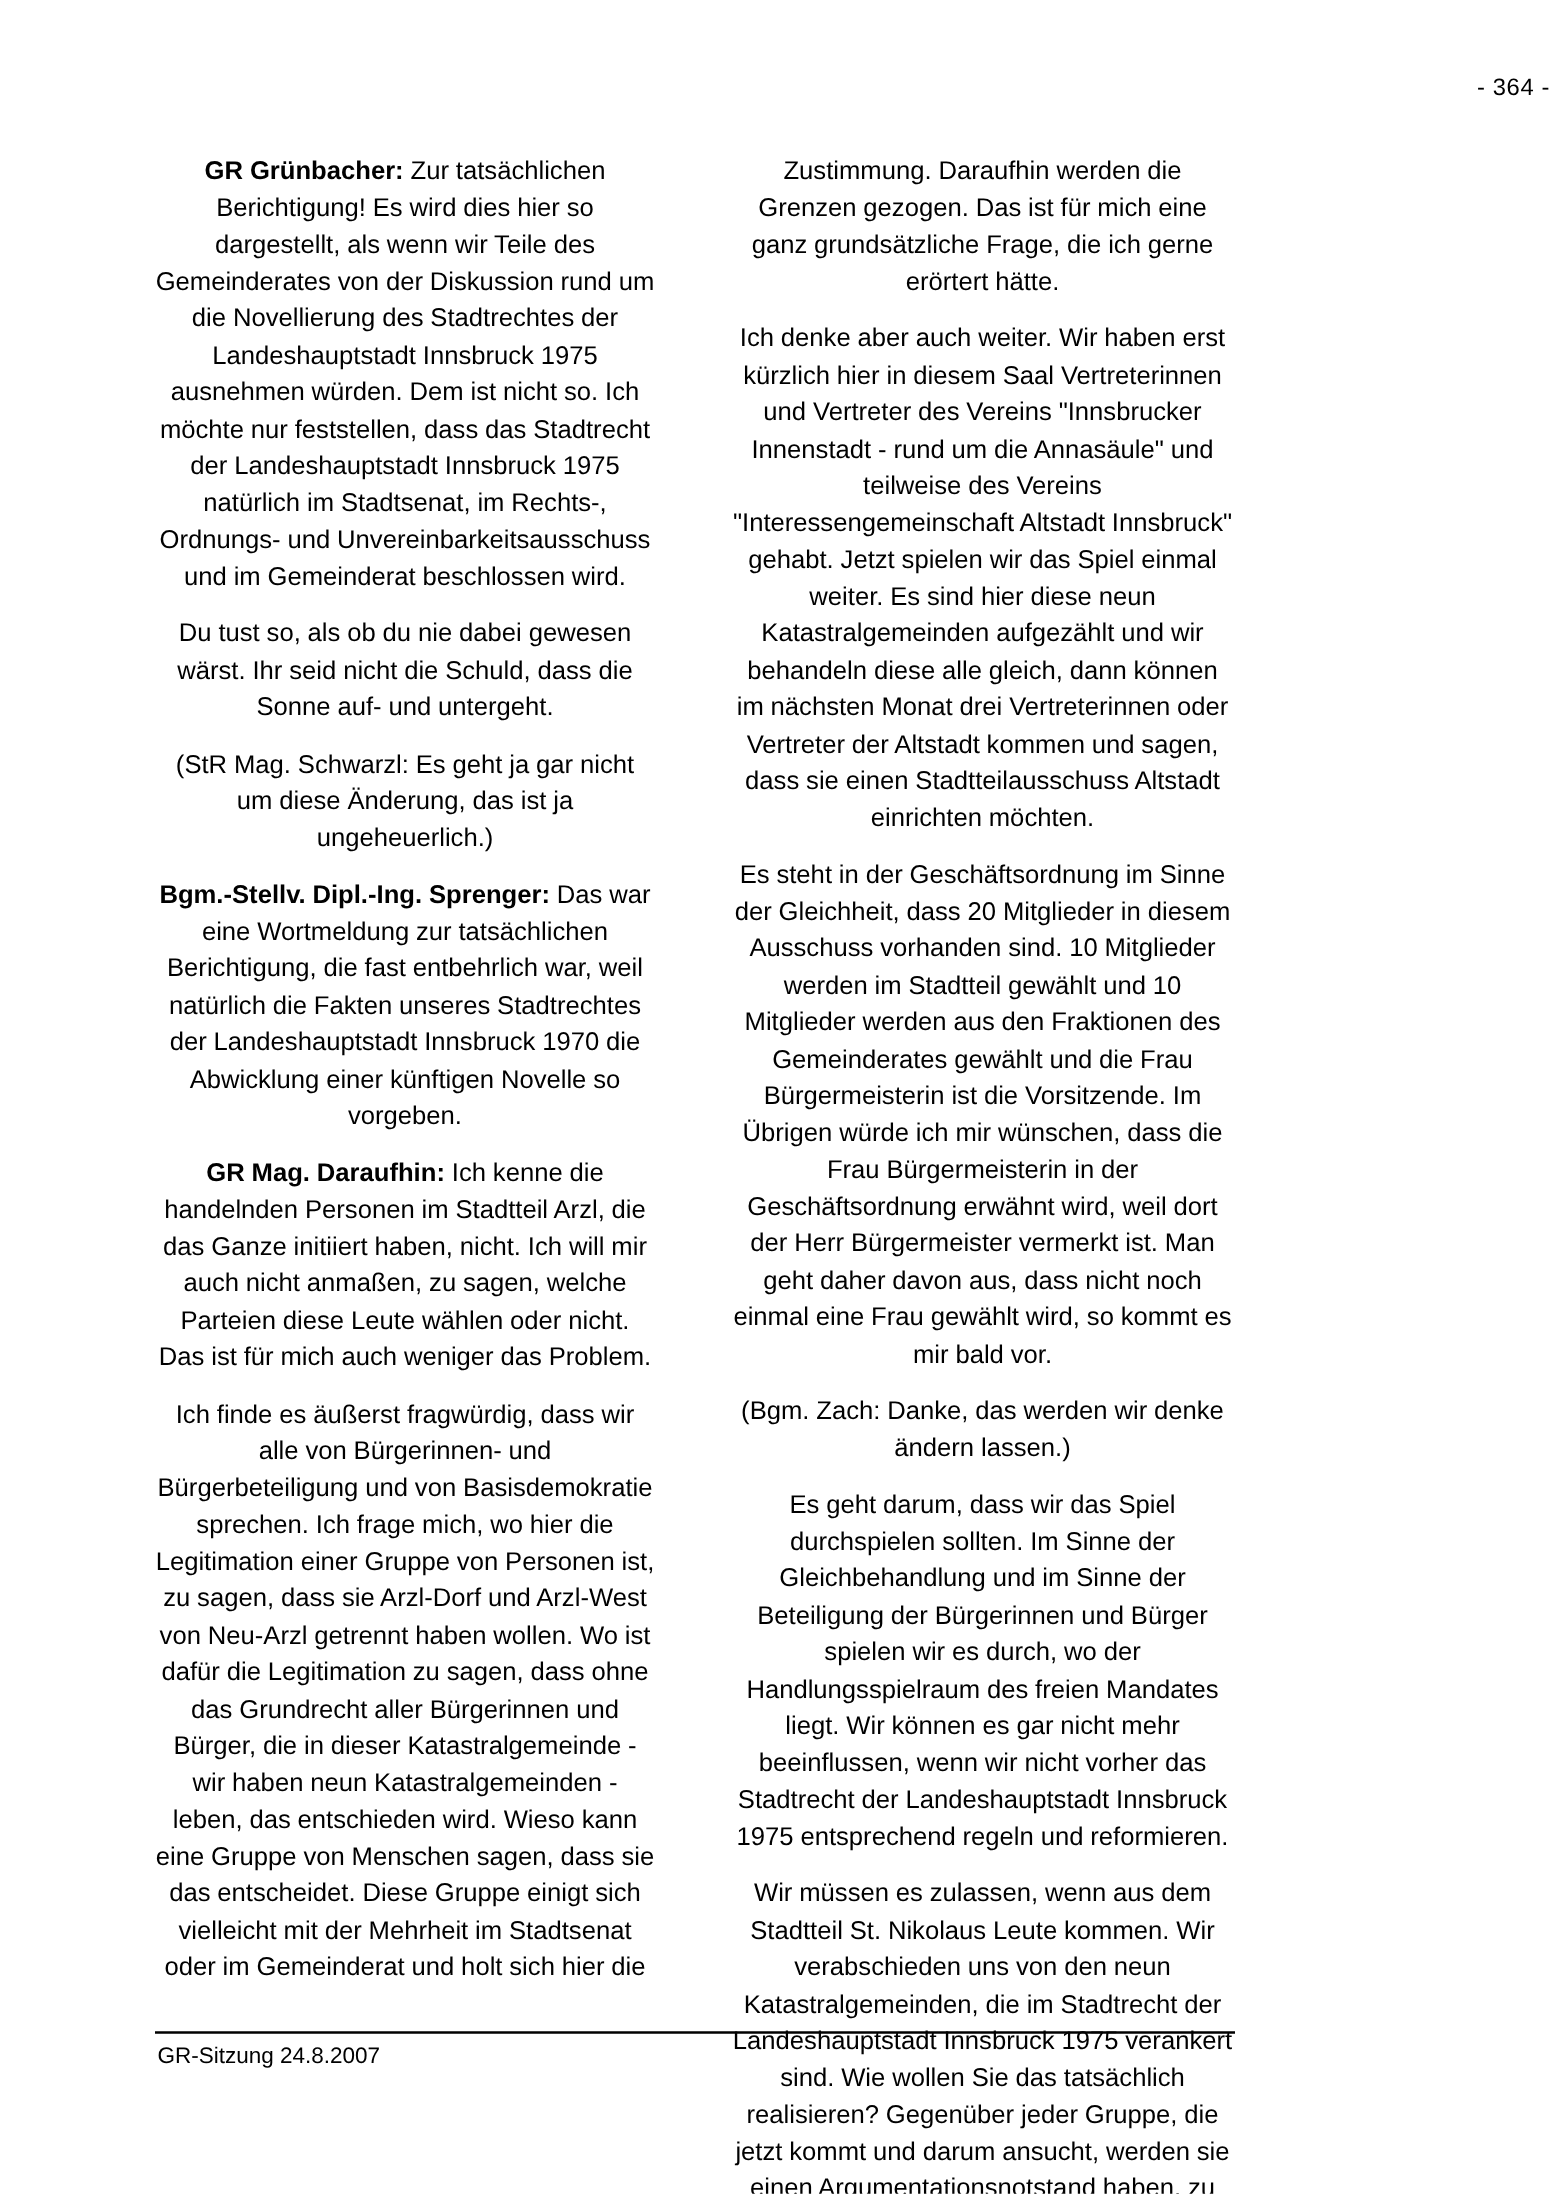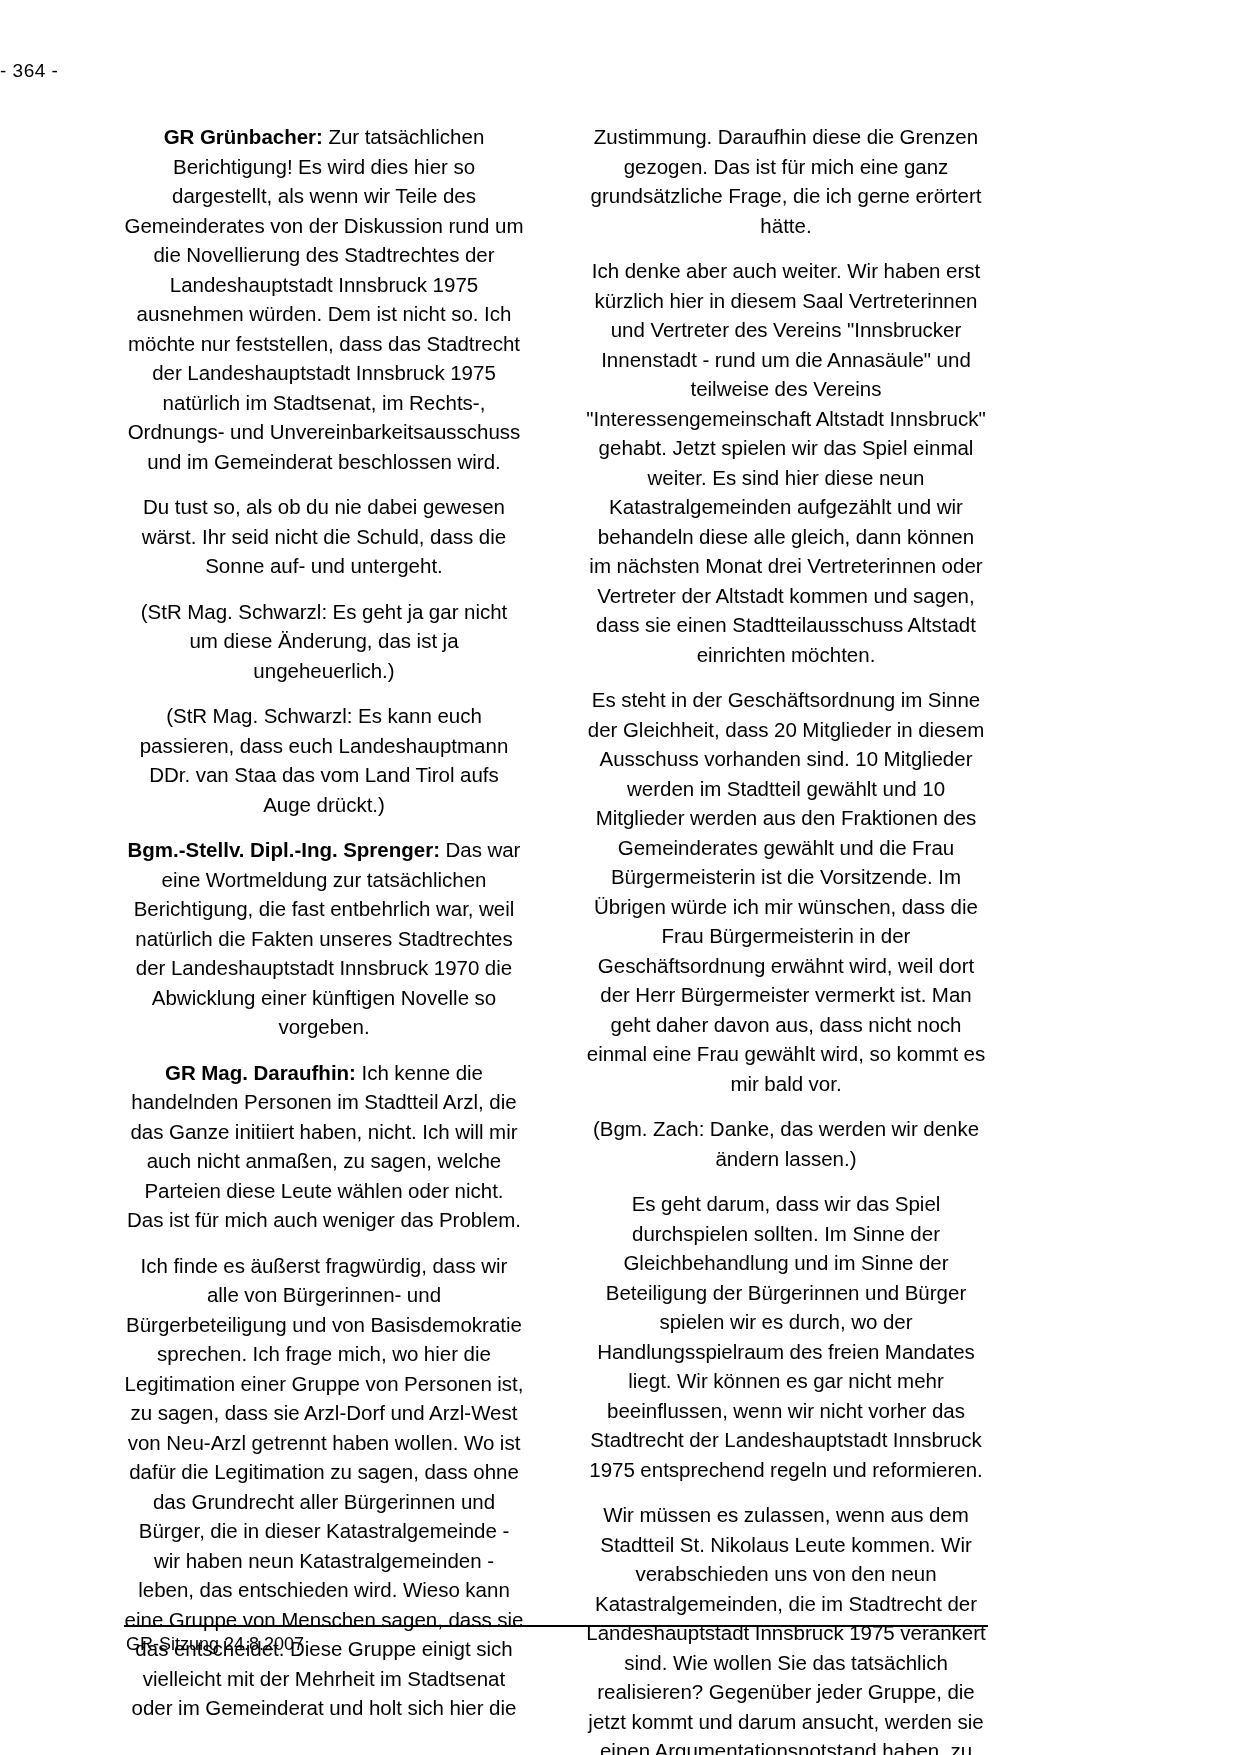--- a/index.html
+++ b/index.html
@@ -21,21 +21,21 @@
     left: 0;
     width: 1240px;
     height: 1755px;
     box-sizing: border-box;
   }
   .page-number {
     position: absolute;
     top: 60px;
     left: 0;
     width: 1240px;
-    text-align: left;
+    text-align: right;
     font-size: 19px;
     letter-spacing: 0.5px;
   }
   .columns {
     position: absolute;
     top: 122px;
     left: 124px;
     width: 864px;
     display: flex;
     gap: 62px;
@@ -77,28 +77,27 @@
 <div class="page">
 
   <div class="page-number">- 364 -</div>
 
   <div class="columns">
 
     <div class="col">
       <p><span class="speaker">GR Grünbacher:</span><span> Zur tatsächlichen Berichtigung! Es wird dies hier so dargestellt, als wenn wir Teile des Gemeinderates von der Diskussion rund um die Novellierung des Stadtrechtes der Landeshauptstadt Innsbruck 1975 ausnehmen würden. Dem ist nicht so. Ich möchte nur feststellen, dass das Stadtrecht der Landeshauptstadt Innsbruck 1975 natürlich im Stadtsenat, im Rechts-, Ordnungs- und Unvereinbarkeitsausschuss und im Gemeinderat beschlossen wird.</span></p>
       <p><span>Du tust so, als ob du nie dabei gewesen wärst. Ihr seid nicht die Schuld, dass die Sonne auf- und untergeht.</span></p>
       <p><span>(StR Mag. Schwarzl: Es geht ja gar nicht um diese Änderung, das ist ja ungeheuerlich.)</span></p>
-      <p><span>(StR Mag. Schwarzl: Es kann euch passieren, dass euch Landeshauptmann DDr. van Staa das vom Land Tirol aufs Auge drückt.)</span></p>
       <p><span class="speaker">Bgm.-Stellv. Dipl.-Ing. Sprenger:</span><span> Das war eine Wortmeldung zur tatsächlichen Berichtigung, die fast entbehrlich war, weil natürlich die Fakten unseres Stadtrechtes der Landeshauptstadt Innsbruck 1970 die Abwicklung einer künftigen Novelle so vorgeben.</span></p>
       <p><span class="speaker">GR Mag. Daraufhin:</span><span> Ich kenne die handelnden Personen im Stadtteil Arzl, die das Ganze initiiert haben, nicht. Ich will mir auch nicht anmaßen, zu sagen, welche Parteien diese Leute wählen oder nicht. Das ist für mich auch weniger das Problem.</span></p>
       <p><span>Ich finde es äußerst fragwürdig, dass wir alle von Bürgerinnen- und Bürgerbeteiligung und von Basisdemokratie sprechen. Ich frage mich, wo hier die Legitimation einer Gruppe von Personen ist, zu sagen, dass sie Arzl-Dorf und Arzl-West von Neu-Arzl getrennt haben wollen. Wo ist dafür die Legitimation zu sagen, dass ohne das Grundrecht aller Bürgerinnen und Bürger, die in dieser Katastralgemeinde - wir haben neun Katastralgemeinden - leben, das entschieden wird. Wieso kann eine Gruppe von Menschen sagen, dass sie das entscheidet. Diese Gruppe einigt sich vielleicht mit der Mehrheit im Stadtsenat oder im Gemeinderat und holt sich hier die</span></p>
     </div>
 
     <div class="col">
-      <p><span>Zustimmung. Daraufhin diese die Grenzen gezogen. Das ist für mich eine ganz grundsätzliche Frage, die ich gerne erörtert hätte.</span></p>
+      <p><span>Zustimmung. Daraufhin werden die Grenzen gezogen. Das ist für mich eine ganz grundsätzliche Frage, die ich gerne erörtert hätte.</span></p>
       <p><span>Ich denke aber auch weiter. Wir haben erst kürzlich hier in diesem Saal Vertreterinnen und Vertreter des Vereins "Innsbrucker Innenstadt - rund um die Annasäule" und teilweise des Vereins "Interessengemeinschaft Altstadt Innsbruck" gehabt. Jetzt spielen wir das Spiel einmal weiter. Es sind hier diese neun Katastralgemeinden aufgezählt und wir behandeln diese alle gleich, dann können im nächsten Monat drei Vertreterinnen oder Vertreter der Altstadt kommen und sagen, dass sie einen Stadtteilausschuss Altstadt einrichten möchten.</span></p>
       <p><span>Es steht in der Geschäftsordnung im Sinne der Gleichheit, dass 20 Mitglieder in diesem Ausschuss vorhanden sind. 10 Mitglieder werden im Stadtteil gewählt und 10 Mitglieder werden aus den Fraktionen des Gemeinderates gewählt und die Frau Bürgermeisterin ist die Vorsitzende. Im Übrigen würde ich mir wünschen, dass die Frau Bürgermeisterin in der Geschäftsordnung erwähnt wird, weil dort der Herr Bürgermeister vermerkt ist. Man geht daher davon aus, dass nicht noch einmal eine Frau gewählt wird, so kommt es mir bald vor.</span></p>
       <p><span>(Bgm. Zach: Danke, das werden wir denke ändern lassen.)</span></p>
       <p><span>Es geht darum, dass wir das Spiel durchspielen sollten. Im Sinne der Gleichbehandlung und im Sinne der Beteiligung der Bürgerinnen und Bürger spielen wir es durch, wo der Handlungsspielraum des freien Mandates liegt. Wir können es gar nicht mehr beeinflussen, wenn wir nicht vorher das Stadtrecht der Landeshauptstadt Innsbruck 1975 entsprechend regeln und reformieren.</span></p>
       <p><span>Wir müssen es zulassen, wenn aus dem Stadtteil St. Nikolaus Leute kommen. Wir verabschieden uns von den neun Katastralgemeinden, die im Stadtrecht der Landeshauptstadt Innsbruck 1975 verankert sind. Wie wollen Sie das tatsächlich realisieren? Gegenüber jeder Gruppe, die jetzt kommt und darum ansucht, werden sie einen Argumentationsnotstand haben, zu sagen, wie sie das</span></p>
     </div>
 
   </div>
 
   <div class="footer-rule"></div>

